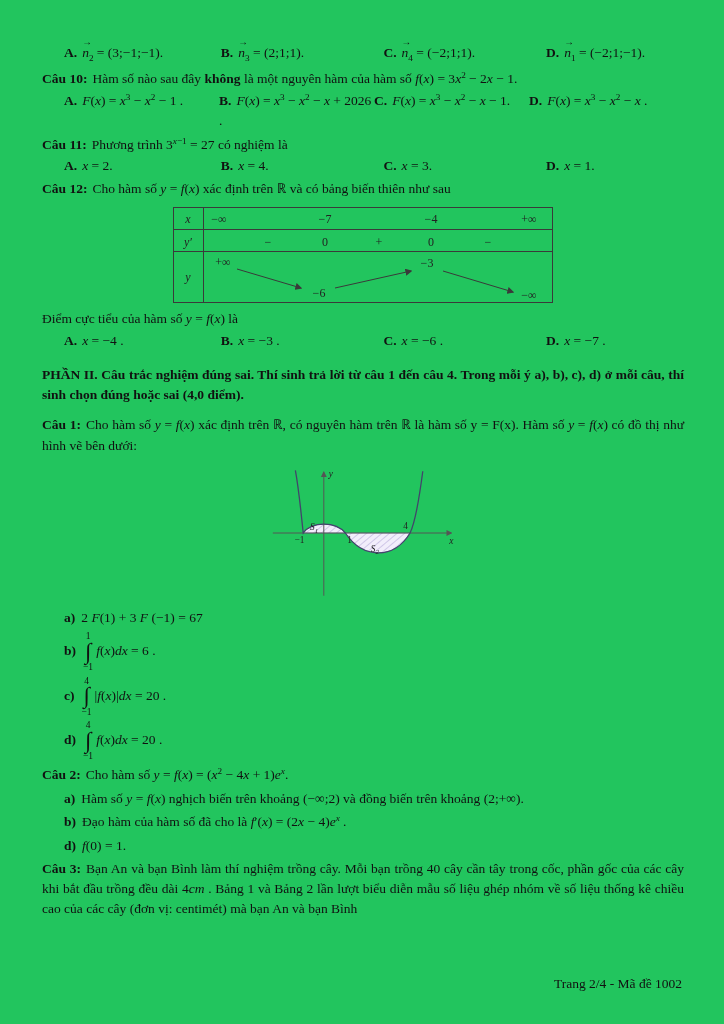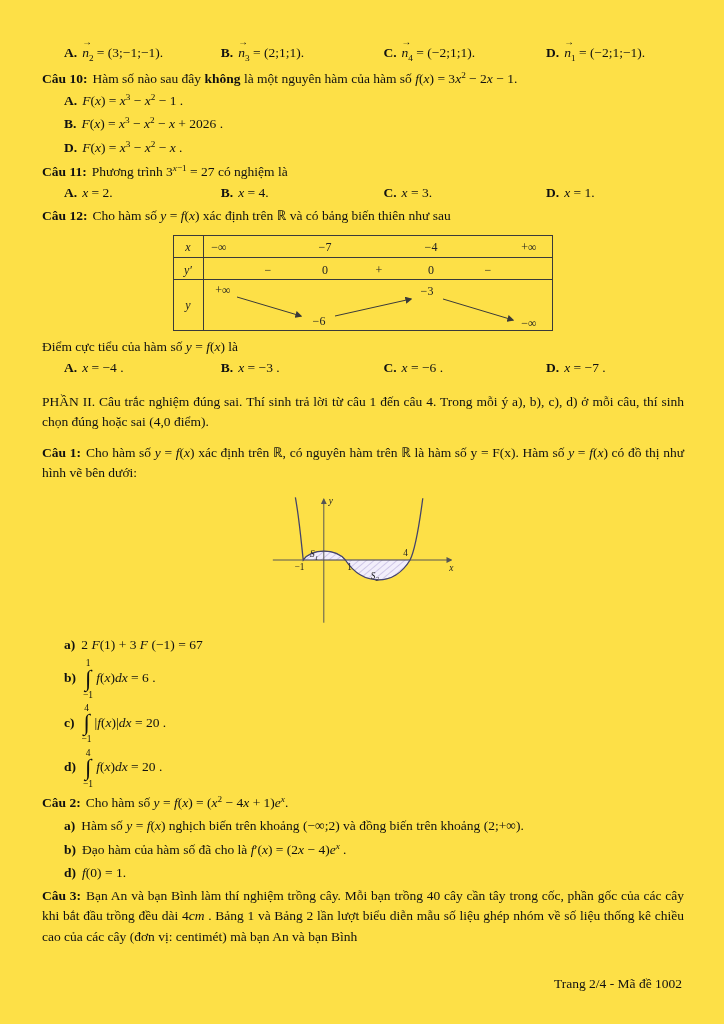--- a/index.html
+++ b/index.html
@@ -1,34 +1,34 @@
 <!DOCTYPE html>
 <html><head>
 <meta charset="utf-8">
 <style>
   * { box-sizing: border-box; }
   html,body { margin:0; padding:0; background:#fff; }
   .page{
-    width:724px; height:1024px; position:relative; background:#fde047;
+    width:724px; height:1024px; position:relative; background:#22c55e;
     font-family:"Liberation Serif", serif; font-size:13.5px; color:#111;
     padding:42px 40px 20px 42px; line-height:1.5; overflow:hidden;
   }
   b,.bold{ font-weight:bold; }
   sup{ font-size:0.68em; }
   sub{ font-size:0.68em; }
   .qline{ margin:3px 0 1px; }
   .qlabel{ font-weight:bold; margin-right:5px; }
   .opts{ padding-left:22px; margin:1px 0 2px; }
   .opts4{ display:grid; grid-template-columns:1.08fr 1.12fr 1.12fr 0.95fr; }
-  .opts2{ display:grid; grid-template-columns:1fr; row-gap:3px; }
+  .opts2{ display:grid; grid-template-columns:1fr 1fr 1fr 1fr; row-gap:3px; }
   .opt .ol{ font-weight:bold; margin-right:5px; }
   .vec{ position:relative; display:inline-block; }
   .vec::before{ content:"→"; position:absolute; left:0; top:-0.78em; font-size:0.72em; }
   .center{ display:flex; justify-content:center; margin:8px 0 6px; }
-  .p2head{ font-weight:normal; margin:14px 0 10px; text-align:justify; }
+  .p2head{ font-weight:bold; margin:14px 0 10px; text-align:justify; }
   .stem-just{ text-align:justify; }
   .items{ padding-left:22px; }
   .item{ margin:3px 0; }
   .item .il{ font-weight:bold; margin-right:6px; }
   .dint{ display:inline-flex; flex-direction:column; align-items:center;
          vertical-align:middle; line-height:1; margin:0 3px 0 1px; }
   .dint .dl{ font-size:9.5px; line-height:1.1; }
   .dint .ds{ font-size:23px; line-height:0.9; }
   .para{ text-align:justify; }
   .footer{ position:absolute; right:42px; bottom:30px;text-align:right; }
@@ -45,20 +45,21 @@
     <span class="opt"><b class="ol">C.</b><span><span class="vec"><i>n</i></span><sub>4</sub> = (−2;1;1).</span></span>
     <span class="opt"><b class="ol">D.</b><span><span class="vec"><i>n</i></span><sub>1</sub> = (−2;1;−1).</span></span>
   </div>
 
   <div class="qline">
     <b class="qlabel">Câu 10:</b><span>Hàm số nào sau đây <b>không</b> là một nguyên hàm của hàm số <i>f</i>(<i>x</i>) = 3<i>x</i><sup>2</sup> − 2<i>x</i> − 1.</span>
   </div>
   <div class="opts opts2">
     <span class="opt"><b class="ol">A.</b><span><i>F</i>(<i>x</i>) = <i>x</i><sup>3</sup> − <i>x</i><sup>2</sup> − 1 .</span></span>
     <span class="opt"><b class="ol">B.</b><span><i>F</i>(<i>x</i>) = <i>x</i><sup>3</sup> − <i>x</i><sup>2</sup> − <i>x</i> + 2026 .</span></span>
+    <span class="opt"><b class="ol">C.</b><span><i>F</i>(<i>x</i>) = <i>x</i><sup>3</sup> − <i>x</i><sup>2</sup> − <i>x</i> − 1.</span></span>
     <span class="opt"><b class="ol">D.</b><span><i>F</i>(<i>x</i>) = <i>x</i><sup>3</sup> − <i>x</i><sup>2</sup> − <i>x</i> .</span></span>
   </div>
 
   <div class="qline">
     <b class="qlabel">Câu 11:</b><span>Phương trình 3<sup><i>x</i>−1</sup> = 27 có nghiệm là</span>
   </div>
   <div class="opts opts4">
     <span class="opt"><b class="ol">A.</b><span><i>x</i> = 2.</span></span>
     <span class="opt"><b class="ol">B.</b><span><i>x</i> = 4.</span></span>
     <span class="opt"><b class="ol">C.</b><span><i>x</i> = 3.</span></span>

